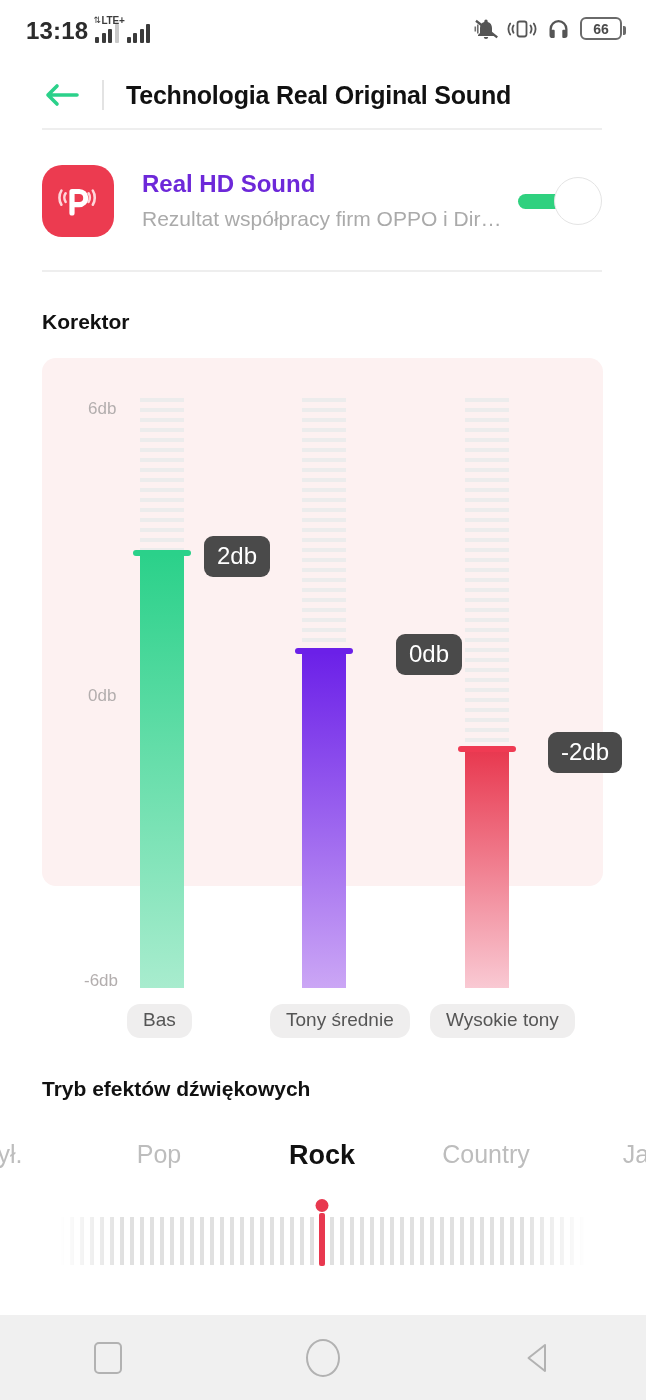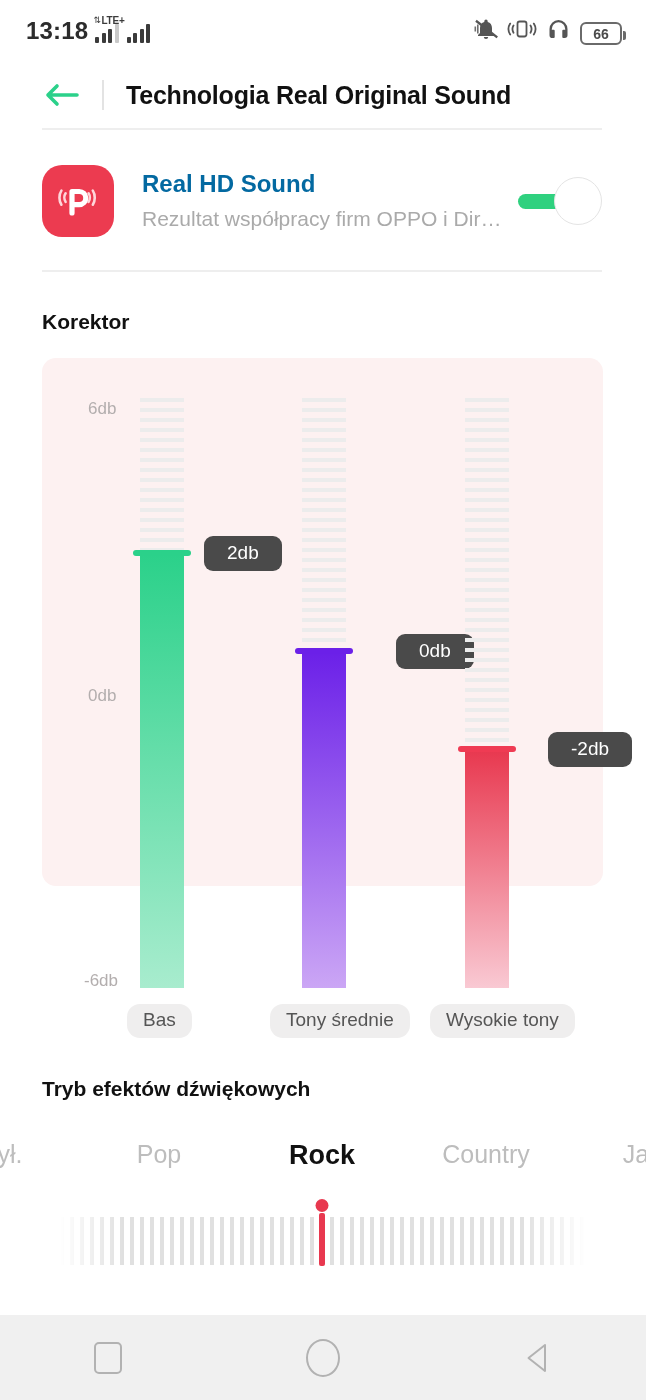--- a/index.html
+++ b/index.html
@@ -23,21 +23,21 @@
   .lte-tag {
     position:absolute; top:-5px; left:6px;
     font-size:10px; font-weight:bold; color:#3b3b3b; letter-spacing:-.2px;text-align:right;
   }
   .lte-arrows{ position:absolute; top:-4px; left:-2px; font-size:9px; color:#3b3b3b; line-height:9px;}
   .bars { display:flex; align-items:flex-end; gap:2.5px; height:19px; }
   .bars i { display:block; width:4px; background:#3b3b3b; border-radius:1px; }
   .bars i:nth-child(1){height:6px;} .bars i:nth-child(2){height:10px;}
   .bars i:nth-child(3){height:14px;} .bars i:nth-child(4){height:19px;}
   .bars.dim i:nth-child(4){ background:#c9c9c9; }
-  .sb-right { display:flex; align-items:flex-end; gap:8px; }
+  .sb-right { display:flex; align-items:flex-start; gap:8px; }
   .ic { display:block; color:#555; }
   .battery {
     display:flex; align-items:center; justify-content:center;
     width:42px; height:23px; border:2px solid #6a6a6a; border-radius:6px;
     font-size:14px; font-weight:bold; color:#4a4a4a; position:relative;
   }
   .battery::after{ content:""; position:absolute; right:-6px; top:7px; width:3px; height:9px;
     background:#6a6a6a; border-radius:0 2px 2px 0; }
 
   
@@ -49,21 +49,21 @@
 
   .hr { position:absolute; left:42px; width:560px; height:2px; background:#eeeeee; }
 
   
   .hd-row { position:absolute; top:155px; left:42px; width:560px; height:92px;
     display:flex; align-items:center; }
   .app-icon { width:72px; height:72px; border-radius:20px;
     background:#ec3b50; display:flex; align-items:center; justify-content:center;
     flex:none; }
   .hd-text { margin-left:28px; flex:1; min-width:0;}
-  .hd-title { font-size:24px; font-weight:bold; color:#0369a1; line-height:32px; }
+  .hd-title { font-size:24px; font-weight:bold; color:#6d28d9; line-height:32px; }
   .hd-sub { font-size:21px; color:#aaaaaa; line-height:32px; margin-top:3px;
     white-space:nowrap; overflow:hidden; text-overflow:ellipsis; max-width:370px;}
   .switch { position:relative; width:84px; height:48px; flex:none; cursor:pointer; }
   .switch .track { position:absolute; left:0; top:17px; width:52px; height:15px;
     background:#2fd17f; border-radius:8px; }
   .switch .thumb { position:absolute; right:0; top:0; width:48px; height:48px;
     border-radius:50%; background:#fff; border:1.5px solid #e4e4e4; }
 
   
   .sec-title { position:absolute; left:42px; font-size:21px; font-weight:bold; color:#111; }
@@ -72,21 +72,21 @@
   .eq-panel { position:absolute; left:42px; top:358px; width:561px; height:528px;
     background:#fdf1f1; border-radius:14px; }
   .scale-lbl { position:absolute; font-size:17px; color:#b3aeae; }
   .slider { position:absolute; width:44px; }
   .track-ticks { position:absolute; left:0; top:0; width:44px;
     background-image: repeating-linear-gradient(to bottom,
        #ececec 0px, #ececec 4px, transparent 4px, transparent 10px); }
   .bar-fill { position:absolute; left:0; width:44px; border-radius:0; }
   .cap { position:absolute; left:-7px; width:58px; height:6px; border-radius:3px; }
   .tooltip { position:absolute; background:#4a4a4a; color:#fff;
-    font-size:19px; border-radius:9px; padding:6px 23px 7px; white-space:nowrap; }
+    font-size:24px; border-radius:9px; padding:6px 13px 7px; white-space:nowrap; }
   .chip { position:absolute; background:#efeeee; color:#555; font-size:19px;
     border-radius:13px; padding:5px 16px 7px; white-space:nowrap; }
 
   
   .modes { position:absolute; top:1140px; left:0; width:646px; height:52px; }
   .mode { position:absolute; top:0; font-size:25px; color:#bdbdbd;
     white-space:nowrap; transform:translateX(-50%); cursor:pointer;}
   .mode.selected { color:#111; font-weight:bold; font-size:27px; }
   .mode-dot { position:absolute; top:1199px; left:322px; width:13px; height:13px;
     border-radius:50%; background:#e8384f; transform:translateX(-50%); }

